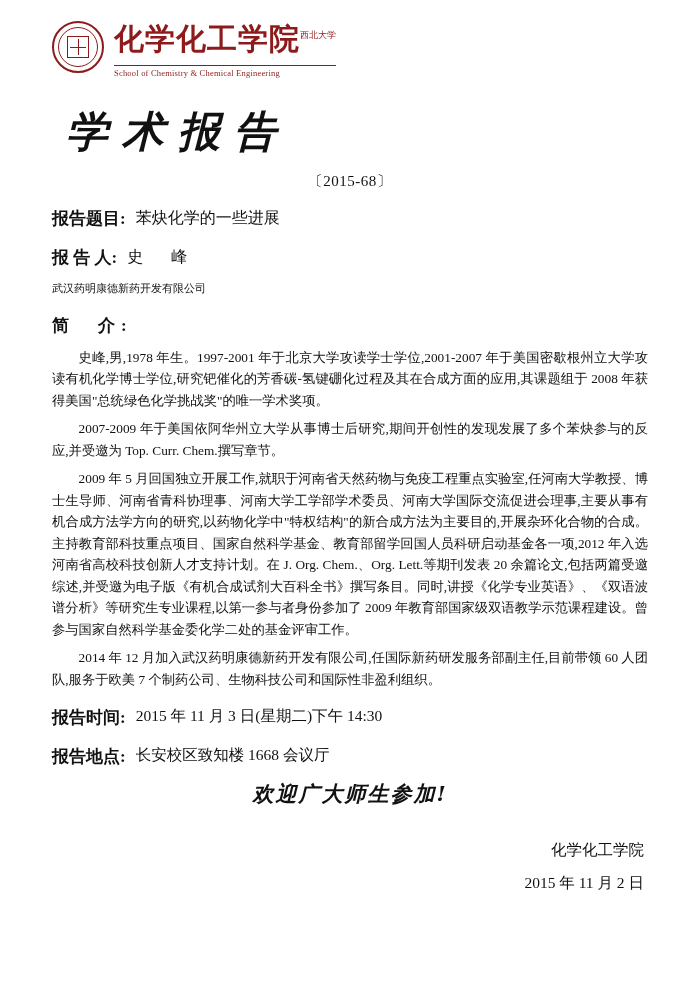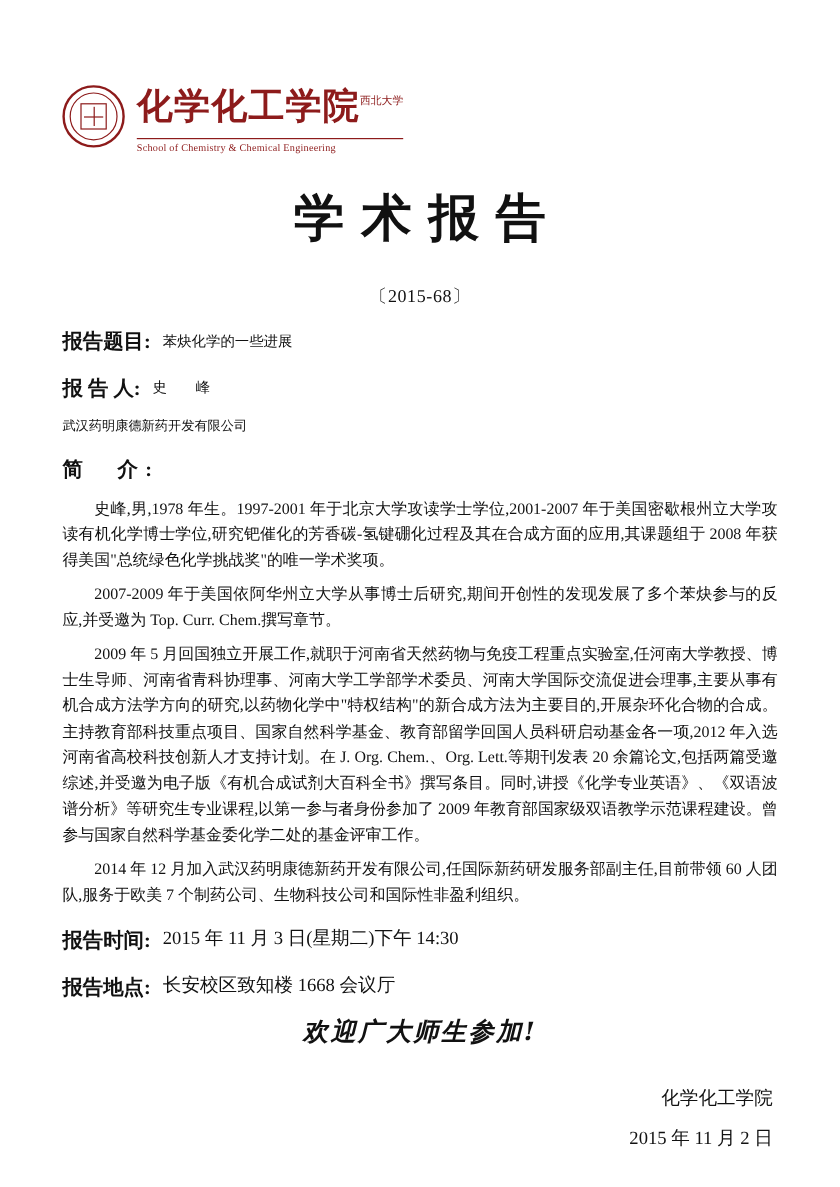--- a/index.html
+++ b/index.html
@@ -18,21 +18,21 @@
   .page {
     width: 700px;
     height: 989px;
     position: relative;
     box-sizing: border-box;
     padding: 0 52px;
   }
 
   
   .header {
-    padding-top: 71px;
+    padding-top: 21px;
     display: flex;
     align-items: flex-start;
     gap: 10px;
   }
   .seal {
     width: 52px;
     height: 52px;
     border-radius: 50%;
     border: 2px solid #8d1b1b;
     position: relative;
@@ -90,51 +90,51 @@
     color: #8d1b1b;
     letter-spacing: 0.2px;
     border-top: 1px solid #8d1b1b;
     padding-top: 2px;
     margin-top: 10px;
     white-space: nowrap;
   }
 
   
   .doc-title {
-    text-align: center;
     font-family: "DejaVu Serif", "Liberation Serif", serif;
     font-size: 42px;
     font-weight: bold;
     letter-spacing: 14px;
     margin: 26px 0 0 0;
     padding-left: 14px;
+    font-style: italic;
   }
   .doc-number {
     text-align: center;
     font-size: 15px;
-    margin-top: 28px;
+    margin-top: 12px;
     letter-spacing: 0.5px;
   }
 
   
   .field-row {
     display: flex;
     align-items: center;
     margin-top: 16px;
     font-size: 17px;
   }
   .field-label {
     font-weight: bold;
     font-size: 17px;
     white-space: nowrap;
     flex: 0 0 auto;
   }
   .field-value {
     margin-left: 10px;
-    font-size: 12px;
+    font-size: 16px;
   }
   .field-value.name {
     letter-spacing: 6px;
   }
   .company {
     margin-top: 12px;
     font-size: 11px;
   }
 
   .section-label {

